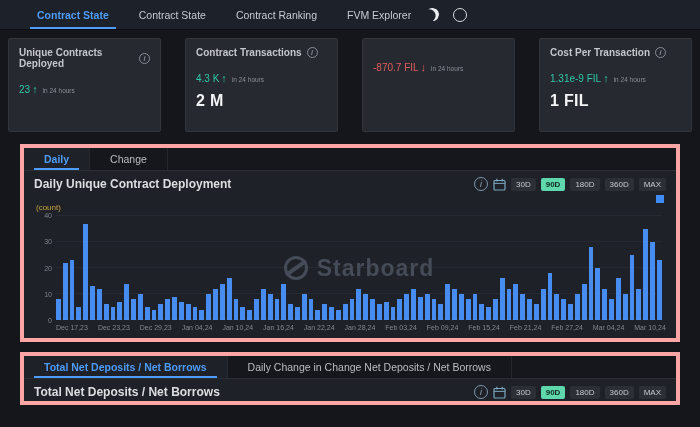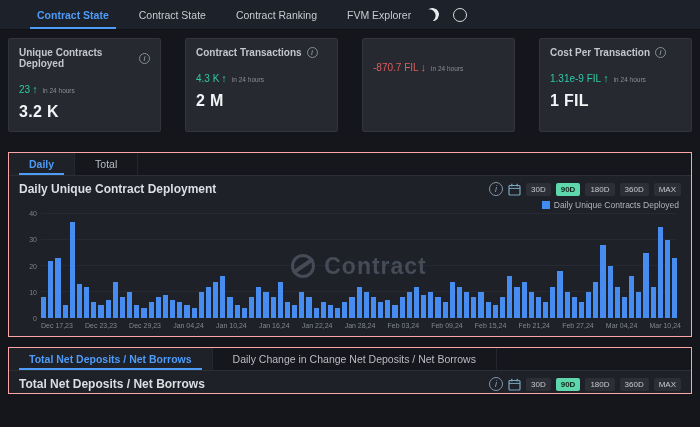--- a/index.html
+++ b/index.html
@@ -17,37 +17,37 @@
              color:#c7cad0; cursor:pointer; position:relative; white-space:nowrap; }
   .nav-tab.active { color:#4f9bf8; font-weight:700; }
   .nav-tab.active::after { content:""; position:absolute; left:8px; right:8px; bottom:0;
              height:2px; background:#4f9bf8; }
   .nav-icons { display:flex; align-items:center; gap:14px; padding-right:2px; }
   .moon { width:13px; height:13px; border-radius:50%;
           box-shadow:-3px 2px 0 0 #e9ebef inset; transform:rotate(15deg); cursor:pointer; }
   .globe { width:14px; height:14px; border:1.5px solid #d6d9dd; border-radius:50%;
            margin-right:-7px; cursor:pointer; }
   
-  .cards { display:flex; gap:24px; margin:8px 8px 20px;border-radius:26px; }
+  .cards { display:flex; gap:24px; margin:8px 8px 12px;border-radius:26px; }
   .card { flex:1; background:#26292f; border:1px solid #32353c; border-radius:2px;
           padding:8px 10px; min-height:94px; }
   .card-title-row { display:flex; align-items:center; gap:5px; font-size:10px;
           font-weight:700; color:#c3c6cb; }
   .info-dot { width:11px; height:11px; min-width:11px; border:1px solid #868c96;
           border-radius:50%; font-size:7px; display:inline-flex; align-items:center;
           justify-content:center; color:#868c96; font-style:italic; cursor:pointer; }
   .card-delta { margin-top:14px; font-size:10px; display:flex; align-items:baseline; gap:2px; }
   .up { color:#2fc9a7; }
   .down { color:#e05c5c; }
   .delta-arrow { font-size:11px; font-weight:700; }
   .delta-period { font-size:6.5px; color:#8a8e96; margin-left:3px; }
   .card-value { margin-top:8px; font-size:16px; font-weight:700; color:#f3f4f6;
           letter-spacing:.3px; }
   
-  .panel { margin:0 8px 10px; border:1px solid #fca5a5; background:#1e2127; }
+  .panel { margin:0 20px 10px; border:4px solid #fca5a5; background:#1e2127; }
   .panel-tabs { display:flex; background:#15171c; border-bottom:1px solid #2b2e35; }
   .panel-tab { padding:5px 20px; font-size:10.5px; color:#b9bcc2; cursor:pointer;
           position:relative; border-right:1px solid #24272e; white-space:nowrap; }
   .panel-tab.active { color:#4f9bf8; font-weight:700; background:#1e2127; }
   .panel-tab.active::after { content:""; position:absolute; left:10px; right:10px;
           bottom:0; height:2px; background:#4f9bf8; }
   .panel-header { display:flex; justify-content:space-between; align-items:center;
           padding:6px 10px 2px; }
   .panel-title { font-size:12px; font-weight:700; color:#dcdee2; margin:0; }
   .controls { display:flex; align-items:center; gap:5px; }
@@ -104,21 +104,20 @@
     <div class="card">
       <div class="card-title-row">
         <span>Unique Contracts Deployed</span>
         <span class="info-dot">i</span>
       </div>
       <div class="card-delta">
         <span class="up">23</span>
         <span class="delta-arrow up">↑</span>
         <span class="delta-period">in 24 hours</span>
       </div>
-      <div class="card-value">3.2 K</div>
     </div>
     <div class="card">
       <div class="card-title-row">
         <span>Contract Transactions</span>
         <span class="info-dot">i</span>
       </div>
       <div class="card-delta">
         <span class="up">4.3 K</span>
         <span class="delta-arrow up">↑</span>
         <span class="delta-period">in 24 hours</span>
@@ -142,21 +141,21 @@
         <span class="delta-arrow up">↑</span>
         <span class="delta-period">in 24 hours</span>
       </div>
       <div class="card-value">1 FIL</div>
     </div>
   </section>
 
   <section class="panel">
     <div class="panel-tabs">
       <div class="panel-tab active">Daily</div>
-      <div class="panel-tab">Total</div>
+      <div class="panel-tab">Change</div>
     </div>
     <div class="panel-header">
       <h2 class="panel-title">Daily Unique Contract Deployment</h2>
       <div class="controls">
         <span class="icon-info">i</span>
         <span class="icon-cal">
           <svg width="13" height="13" viewBox="0 0 13 13" fill="none">
             <rect x="1" y="2.5" width="11" height="9.5" rx="1" stroke="#7ba6c0" stroke-width="1.2"></rect>
             <line x1="3.8" y1="0.8" x2="3.8" y2="3.6" stroke="#7ba6c0" stroke-width="1.2"></line>
             <line x1="9.2" y1="0.8" x2="9.2" y2="3.6" stroke="#7ba6c0" stroke-width="1.2"></line>
@@ -165,23 +164,23 @@
         </span>
         <button class="range-btn">30D</button>
         <button class="range-btn active">90D</button>
         <button class="range-btn">180D</button>
         <button class="range-btn">360D</button>
         <button class="range-btn">MAX</button>
       </div>
     </div>
     <div class="legend-row">
       <span class="legend-swatch"></span>
-      <span>Daily Unique Contracts Deployed</span>
     </div>
     <div class="chart-area">
+      <div class="count-label">(count)</div>
       <div class="plot-outer">
         <div class="yticks">
             <span>40</span>
             <span>30</span>
             <span>20</span>
             <span>10</span>
             <span>0</span>
           </div>
         <div></div>
         <div class="gridline" style="bottom: 0%;"></div>
@@ -275,21 +274,21 @@
             <div class="bar" style="height: 40%;"></div>
             <div class="bar" style="height: 25%;"></div>
             <div class="bar" style="height: 62.5%;"></div>
             <div class="bar" style="height: 30%;"></div>
             <div class="bar" style="height: 87.5%;"></div>
             <div class="bar" style="height: 75%;"></div>
             <div class="bar" style="height: 57.5%;"></div>
           </div>
         <div class="watermark">
           <span class="wm-logo"></span>
-          <span class="wm-text">Contract</span>
+          <span class="wm-text">Starboard</span>
         </div>
       </div>
       <div class="xlabels">
           <span>Dec 17,23</span>
           <span>Dec 23,23</span>
           <span>Dec 29,23</span>
           <span>Jan 04,24</span>
           <span>Jan 10,24</span>
           <span>Jan 16,24</span>
           <span>Jan 22,24</span>

